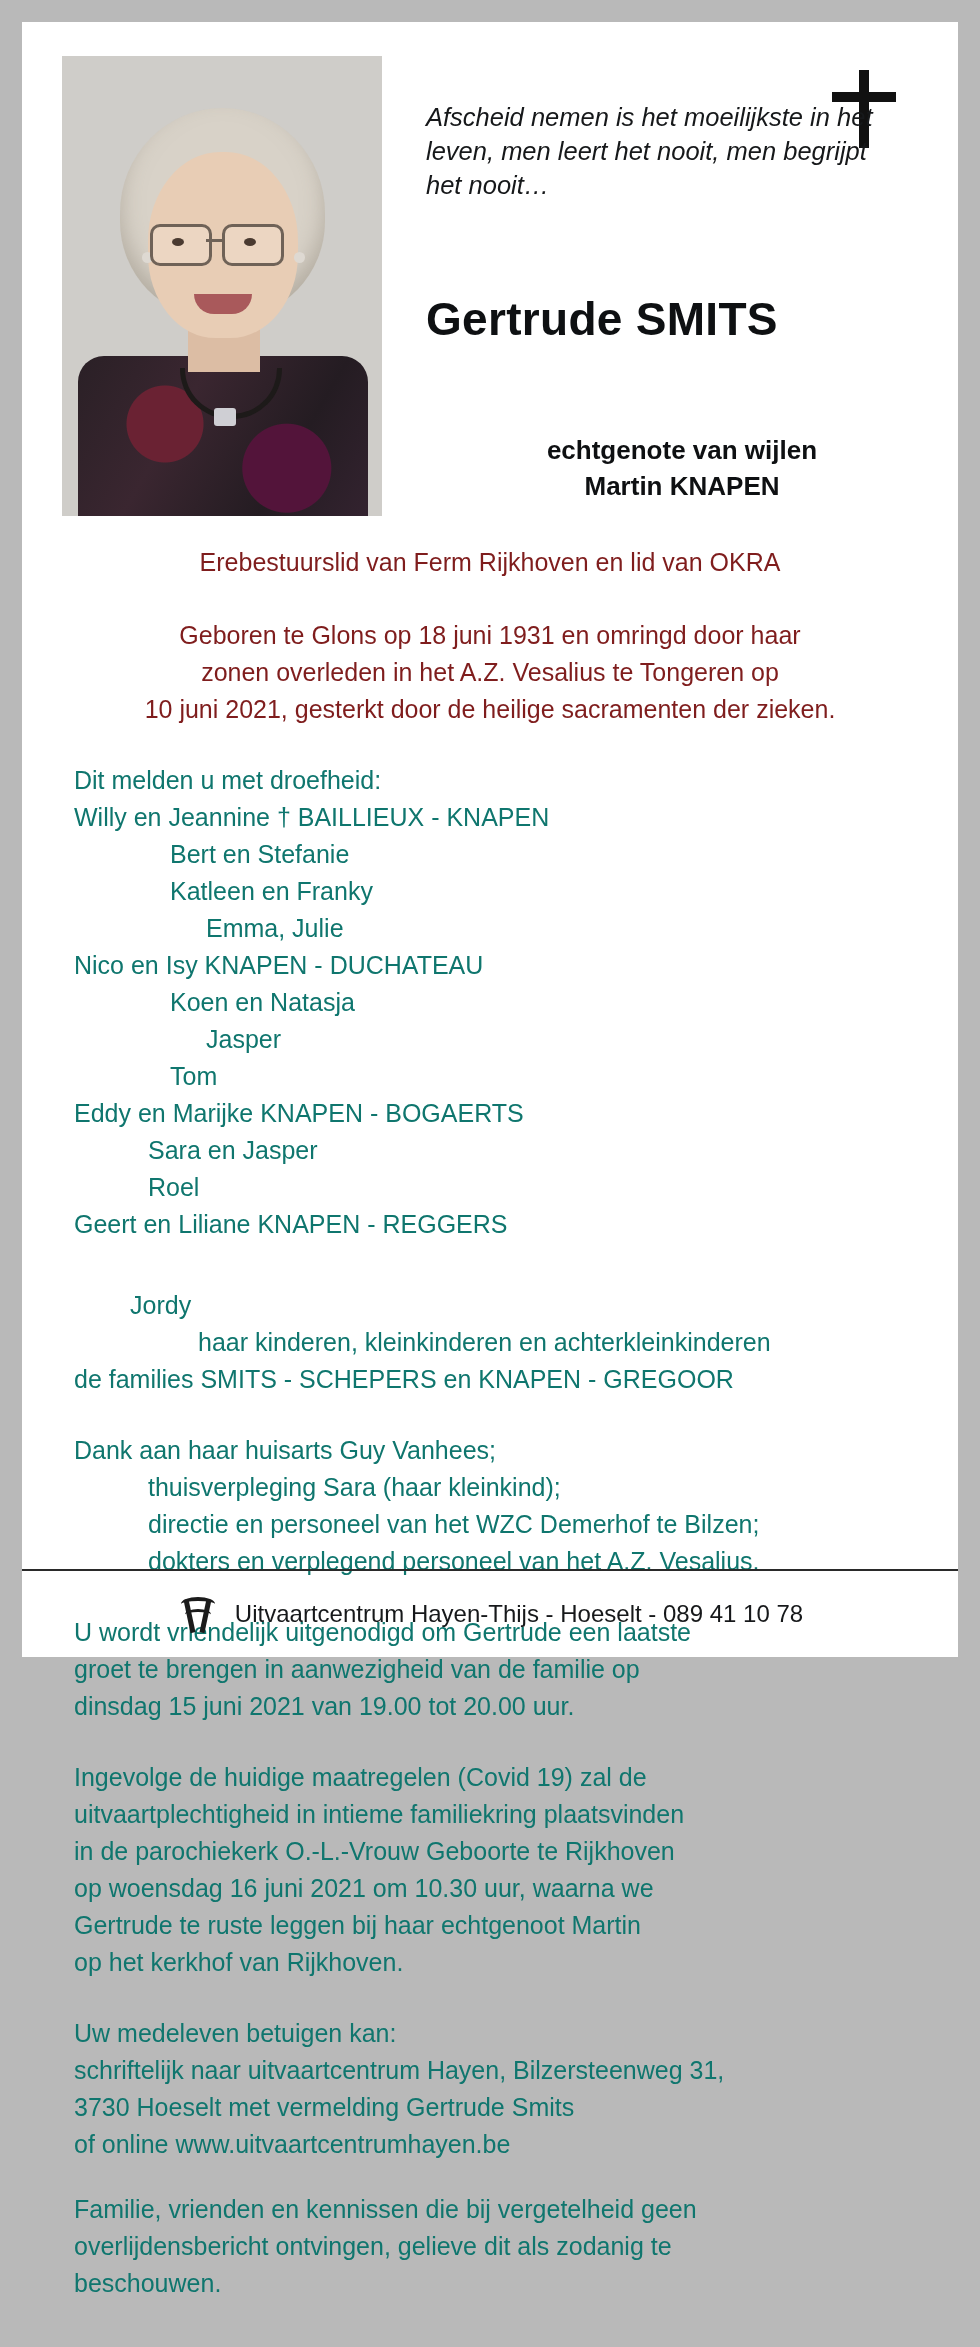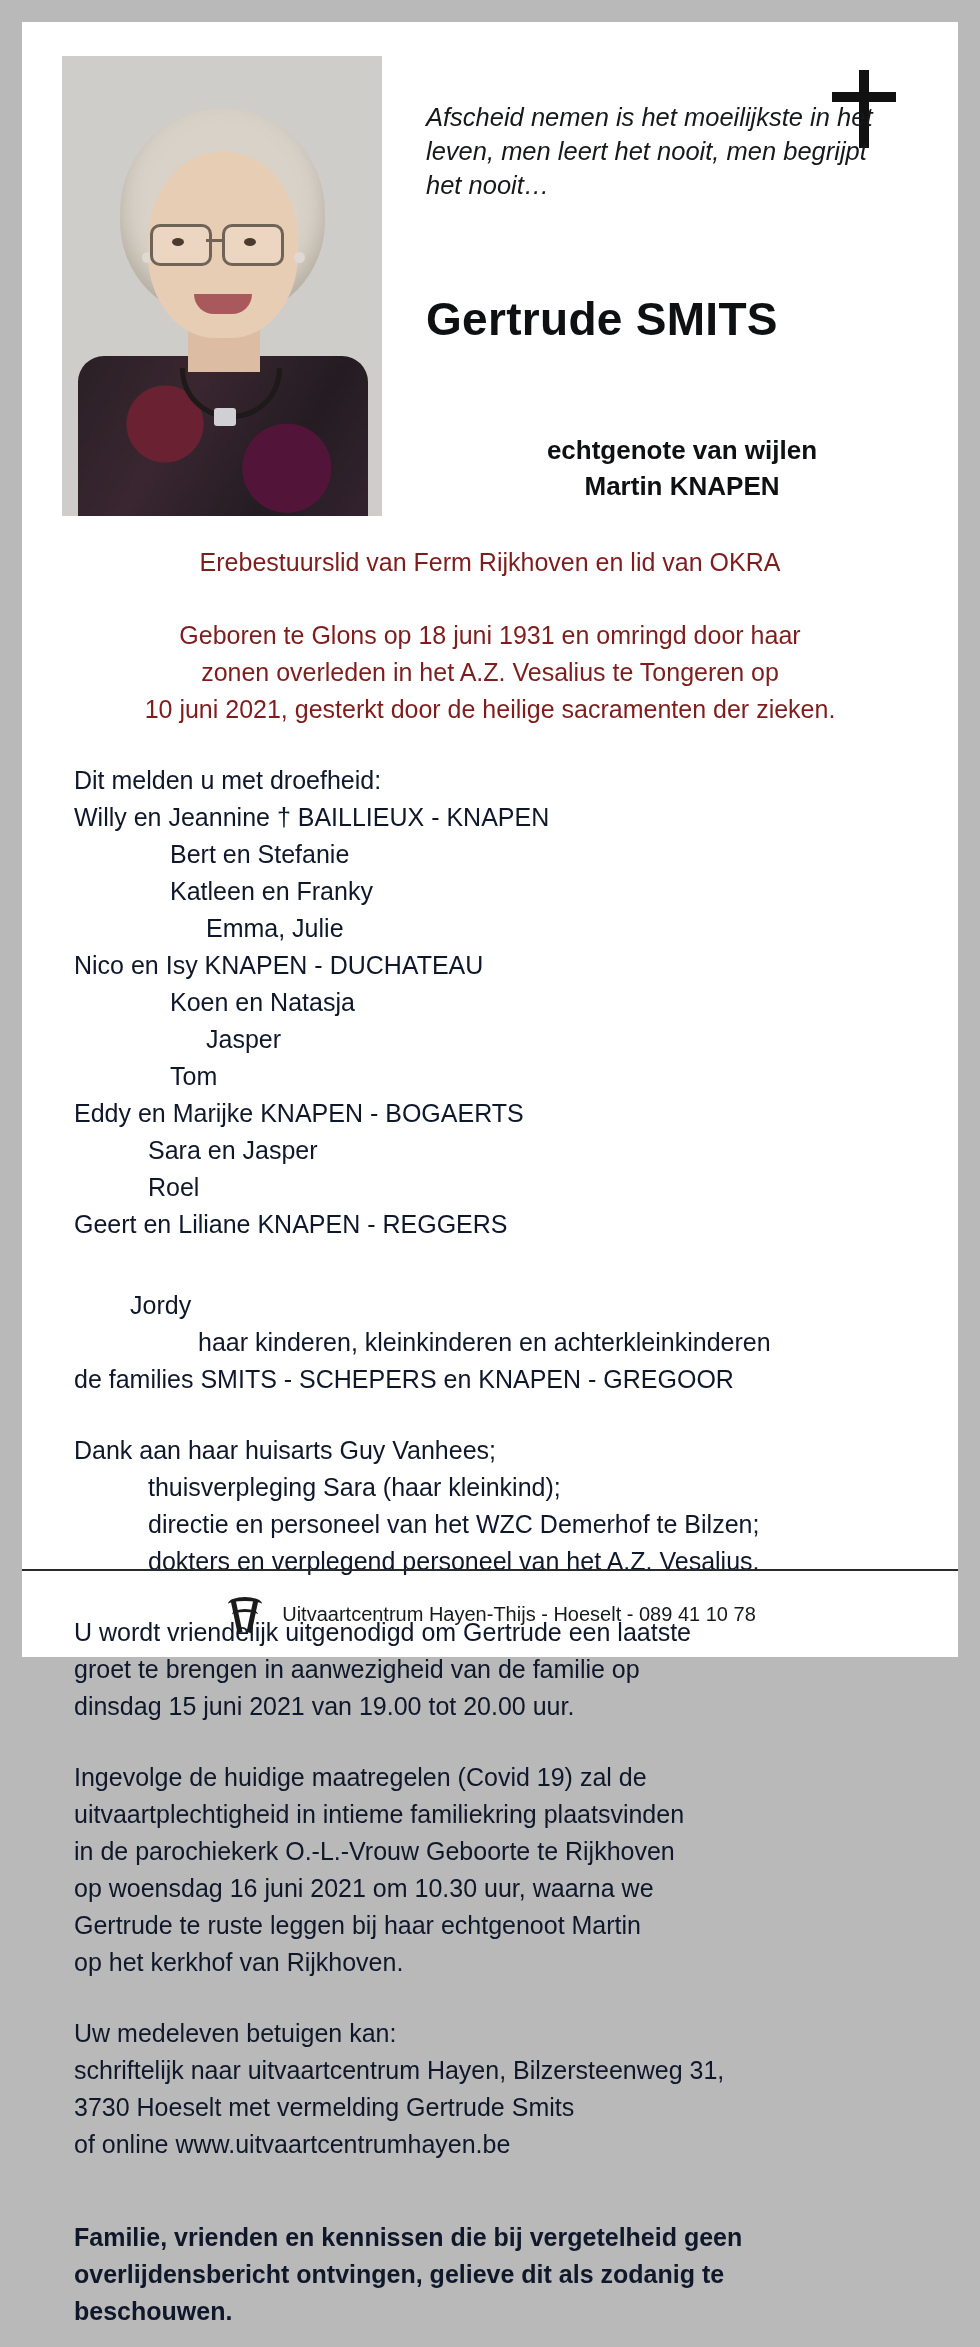--- a/index.html
+++ b/index.html
@@ -157,47 +157,47 @@
   }
   .born {
     margin-top: 36px;
   }
 
   
   .body-wrap {
     padding: 0 52px;
     font-size: 25px;
     line-height: 37px;
-    color: #0f172a;
+    color: #0f766e;
   }
   .para { margin-top: 34px; }
   .line { white-space: pre-wrap; }
   .i1 { padding-left: 96px; }
   .i2 { padding-left: 132px; }
   .i-fam { padding-left: 124px; }
   .ind-small { padding-left: 56px; margin-top: 44px; }
   .ind-mid { padding-left: 74px; }
 
-  .last-para { margin-top: 56px; font-weight: bold; }
+  .last-para { margin-top: 28px; }
 
   
   .footer {
     position: absolute;
     left: 0;
     right: 0;
     bottom: 0;
     height: 86px;
     border-top: 2px solid #2a2a2a;
     display: flex;
     align-items: center;
     justify-content: center;
     gap: 16px;
   }
   .footer-text {
-    font-size: 20px;
+    font-size: 24px;
     color: #16181a;
   }
   .logo {
     width: 42px;
     height: 46px;
     position: relative;
     flex: none;
   }
   .logo .a1, .logo .a2 {
     position:absolute; bottom:4px; width:5px; height:34px; background:#1b1b1b;

